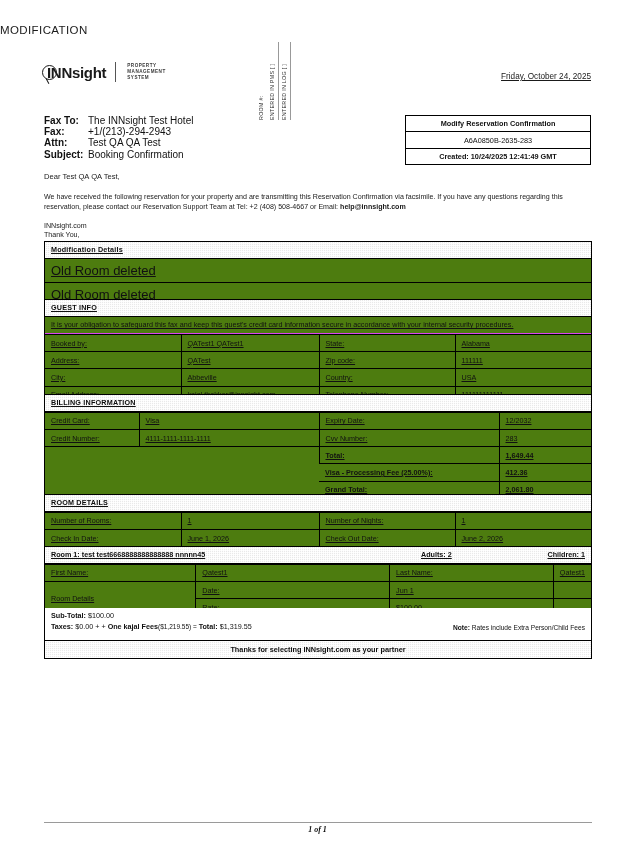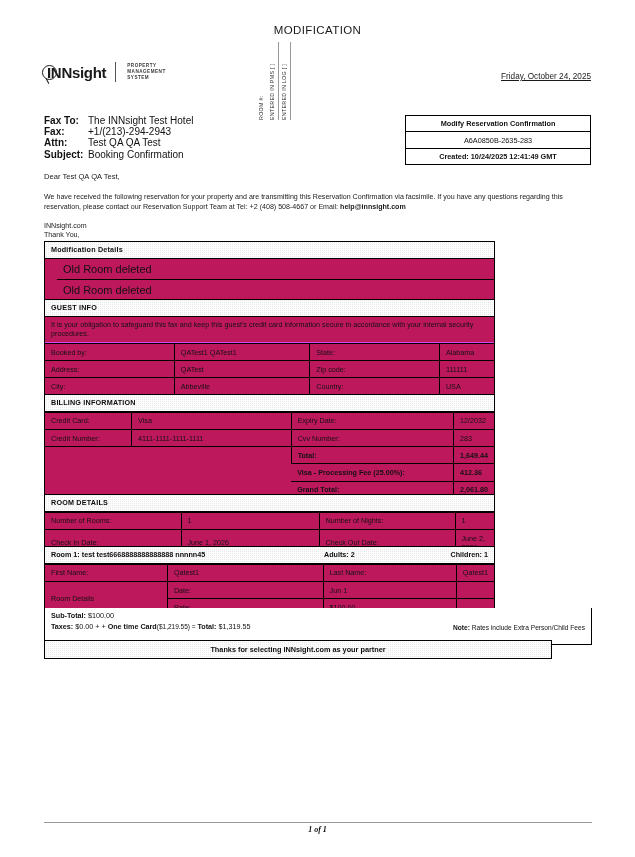--- a/index.html
+++ b/index.html
@@ -23,21 +23,20 @@
     height: 857px;
     padding: 0;
   }
 
   
   .doc-title {
     position: absolute;
     top: 24px;
     left: 0;
     width: 635px;
-    text-align: center;
     font-size: 11.5px;
     letter-spacing: 0.4px;
     color: #1a1a1a;
   }
 
   
   .vstamp {
     position: absolute;
     top: 42px;
     left: 258px;
@@ -171,23 +170,24 @@
   }
   .bodytext .greet { margin-bottom: 9px; font-size: 7.6px; }
   .bodytext .para { margin-bottom: 9px; }
   .bodytext .para b { font-weight: bold; }
   .bodytext .sign { line-height: 9.8px; }
 
   
   .sec {
     position: absolute;
     left: 44px;
-    width: 451px;
+    width: 548px;
     border: 1.1px solid #000;
-    background: #be185d;
+    background: #4d7c0f;
+    text-decoration: underline;
   }
   .sechead {
     background-color: #e9e9e9;
     background-image:
       repeating-linear-gradient(0deg, rgba(255,255,255,.85) 0 1px, rgba(0,0,0,0) 1px 2px),
       repeating-linear-gradient(90deg, rgba(255,255,255,.85) 0 1px, rgba(0,0,0,0) 1px 2px);
     font-weight: bold;
     font-size: 7.2px;
     letter-spacing: 0.2px;
     padding: 3.4px 6px;
@@ -209,25 +209,24 @@
   .tbl tr td:last-child { border-right: none; }
   .tbl tr:last-child td { border-bottom: none; }
 
   .noteline {
     font-size: 7.2px;
     padding: 3.6px 6px;
     border-bottom: 1px solid #d946ef;
     color: #111;
   }
   .plainrow {
-    font-size: 11px;
+    font-size: 13px;
     padding: 4px 6px;
     border-bottom: 1px solid #000;
     color: #111;
-    margin-left: 12px;
   }
   .plainrow:last-child { border-bottom: none; }
 
   
   .roomhead {
     display: flex;
     align-items: center;
     background-color: #e9e9e9;
     background-image:
       repeating-linear-gradient(0deg, rgba(255,255,255,.85) 0 1px, rgba(0,0,0,0) 1px 2px),
@@ -263,21 +262,21 @@
     padding-bottom: 1px;
     white-space: nowrap;
   }
   .totstrip .right b { font-weight: bold; }
   .smallfee { font-size: 6.5px; }
 
   
   .thanks {
     position: absolute;
     left: 44px;
-    width: 508px;
+    width: 548px;
     border: 1.1px solid #000;
     background-color: #e9e9e9;
     background-image:
       repeating-linear-gradient(0deg, rgba(255,255,255,.85) 0 1px, rgba(0,0,0,0) 1px 2px),
       repeating-linear-gradient(90deg, rgba(255,255,255,.85) 0 1px, rgba(0,0,0,0) 1px 2px);
     text-align: center;
     font-weight: bold;
     font-size: 7.3px;
     padding: 4.2px 4px;
     color: #0d0d0d;
@@ -483,21 +482,21 @@
         <td>$100.00</td>
         <td></td>
       </tr>
     </tbody>
       </table>
   </div>
 
   <div class="totstrip" style="top:608px;">
     <div class="left">
       <div><b>Sub-Total:</b> <span>$100.00</span></div>
-      <div><b>Taxes:</b> <span>$0.00 + + </span><b>One time Card</b><span class="smallfee">($1,219.55) = </span><b>Total:</b><span> $1,319.55</span></div>
+      <div><b>Taxes:</b> <span>$0.00 + + </span><b>One kajal Fees</b><span class="smallfee">($1,219.55) = </span><b>Total:</b><span> $1,319.55</span></div>
     </div>
     <div class="right"><b>Note:</b><span> Rates include Extra Person/Child Fees</span></div>
   </div>
 
   <div class="thanks" style="top:640px;">Thanks for selecting INNsight.com as your partner</div>
 
   <div class="footrule"></div>
   <div class="footpage">1 of 1</div>
 
 </div>

